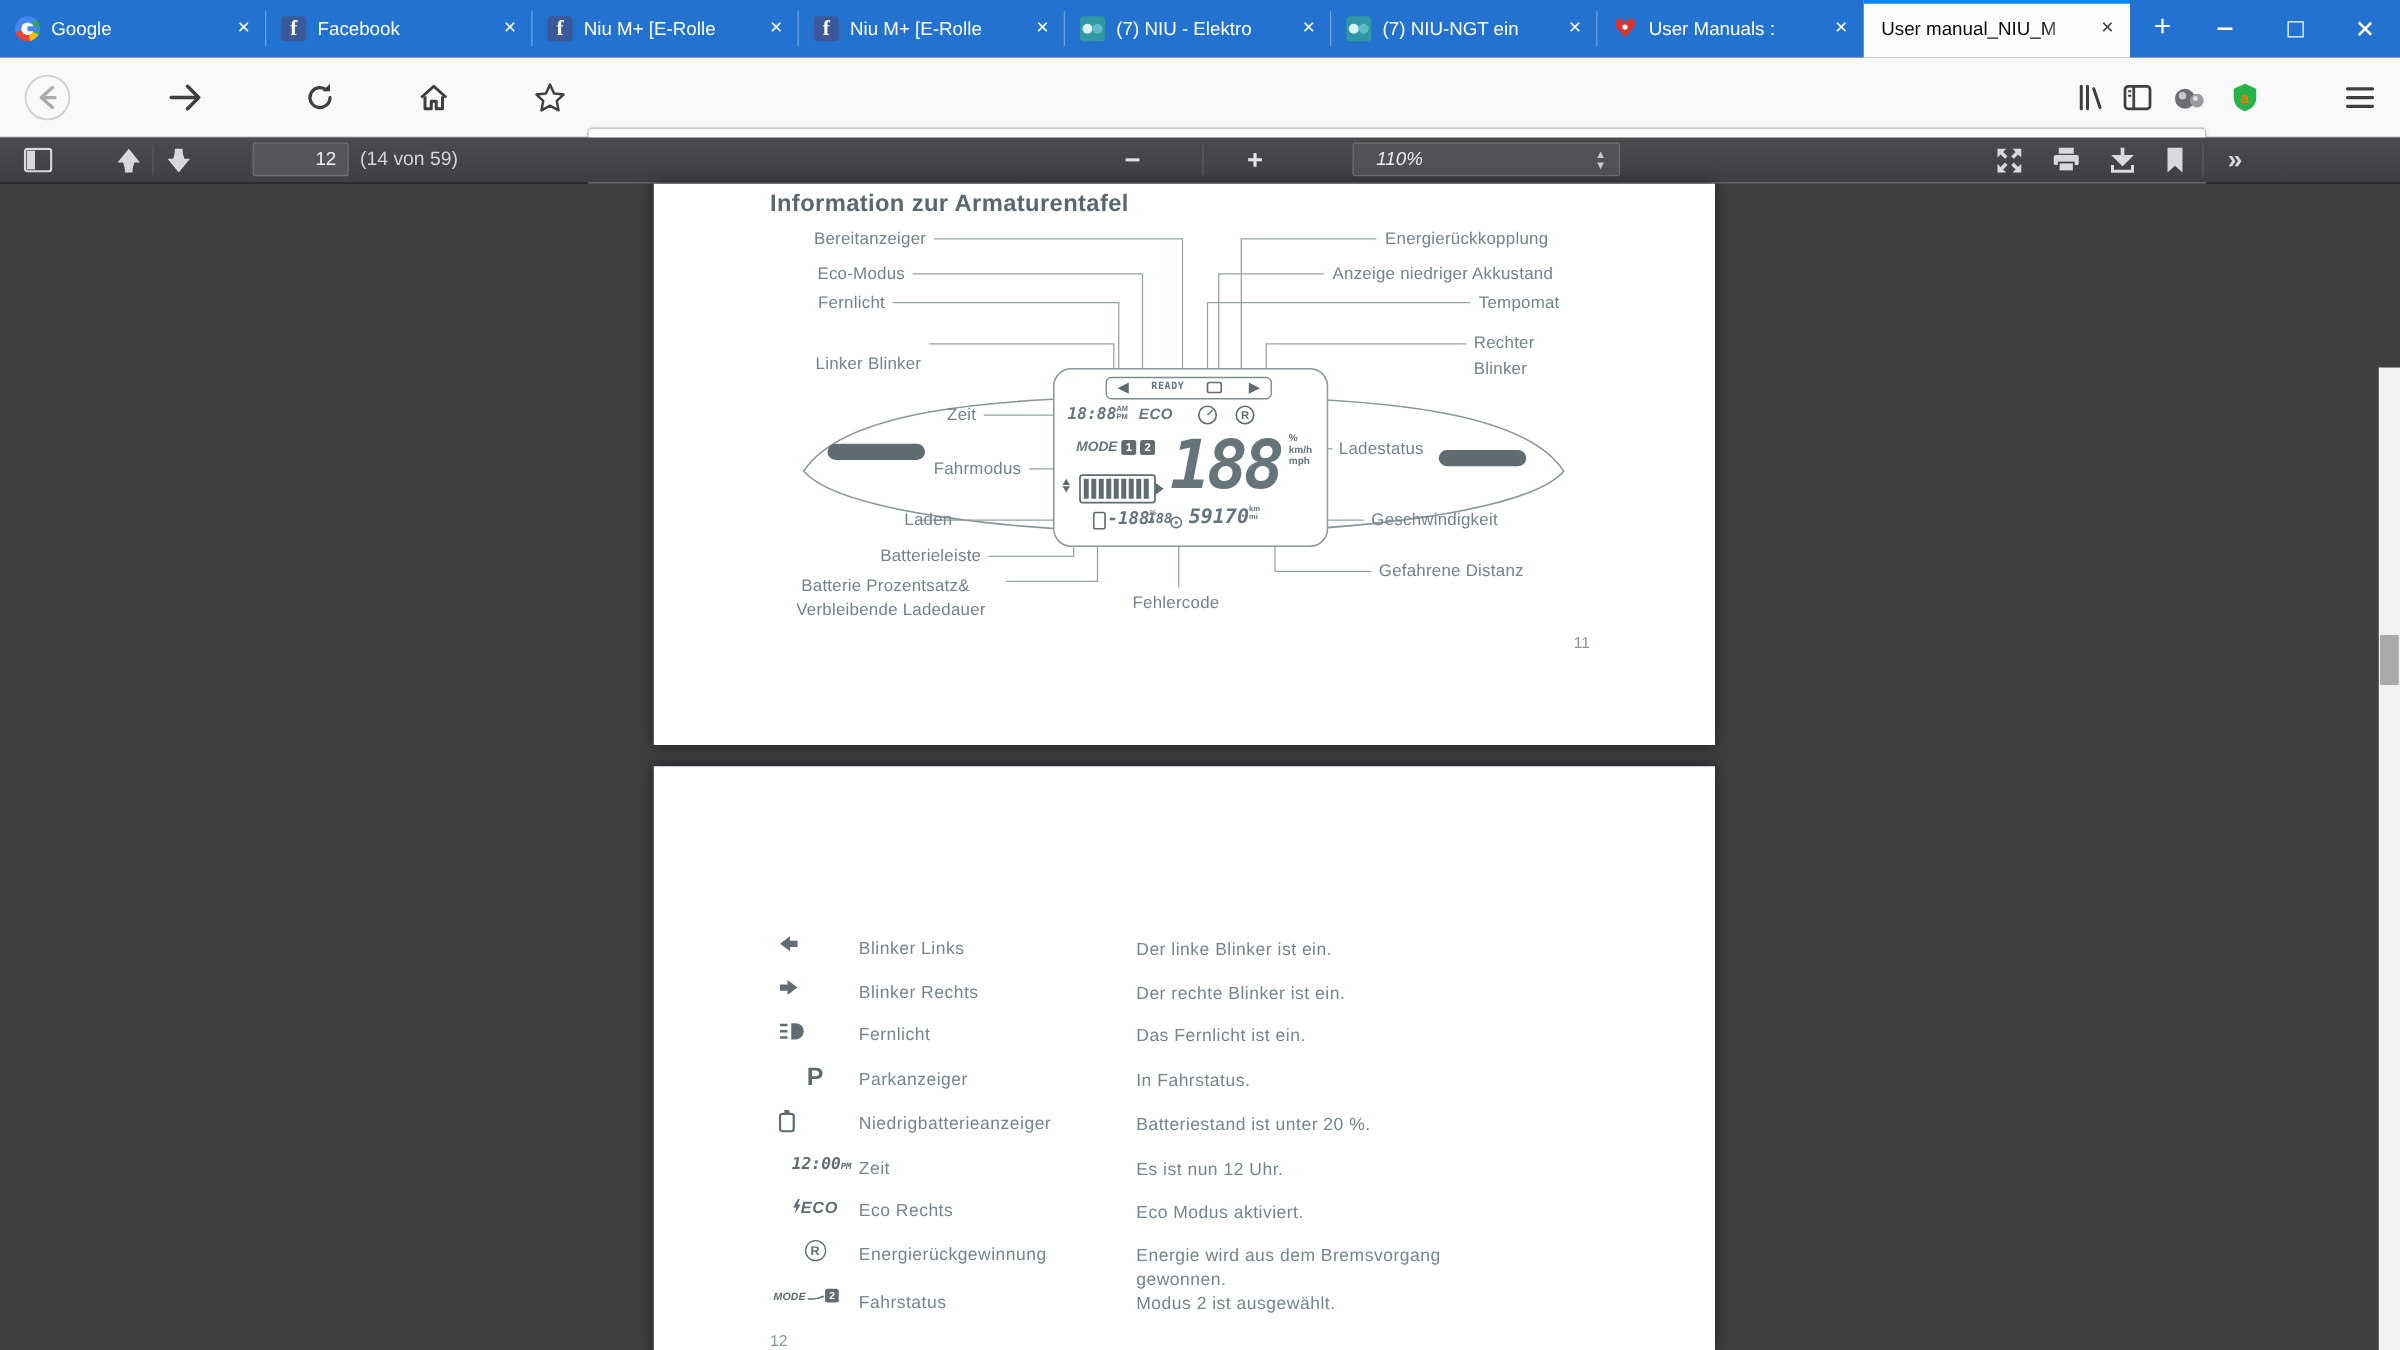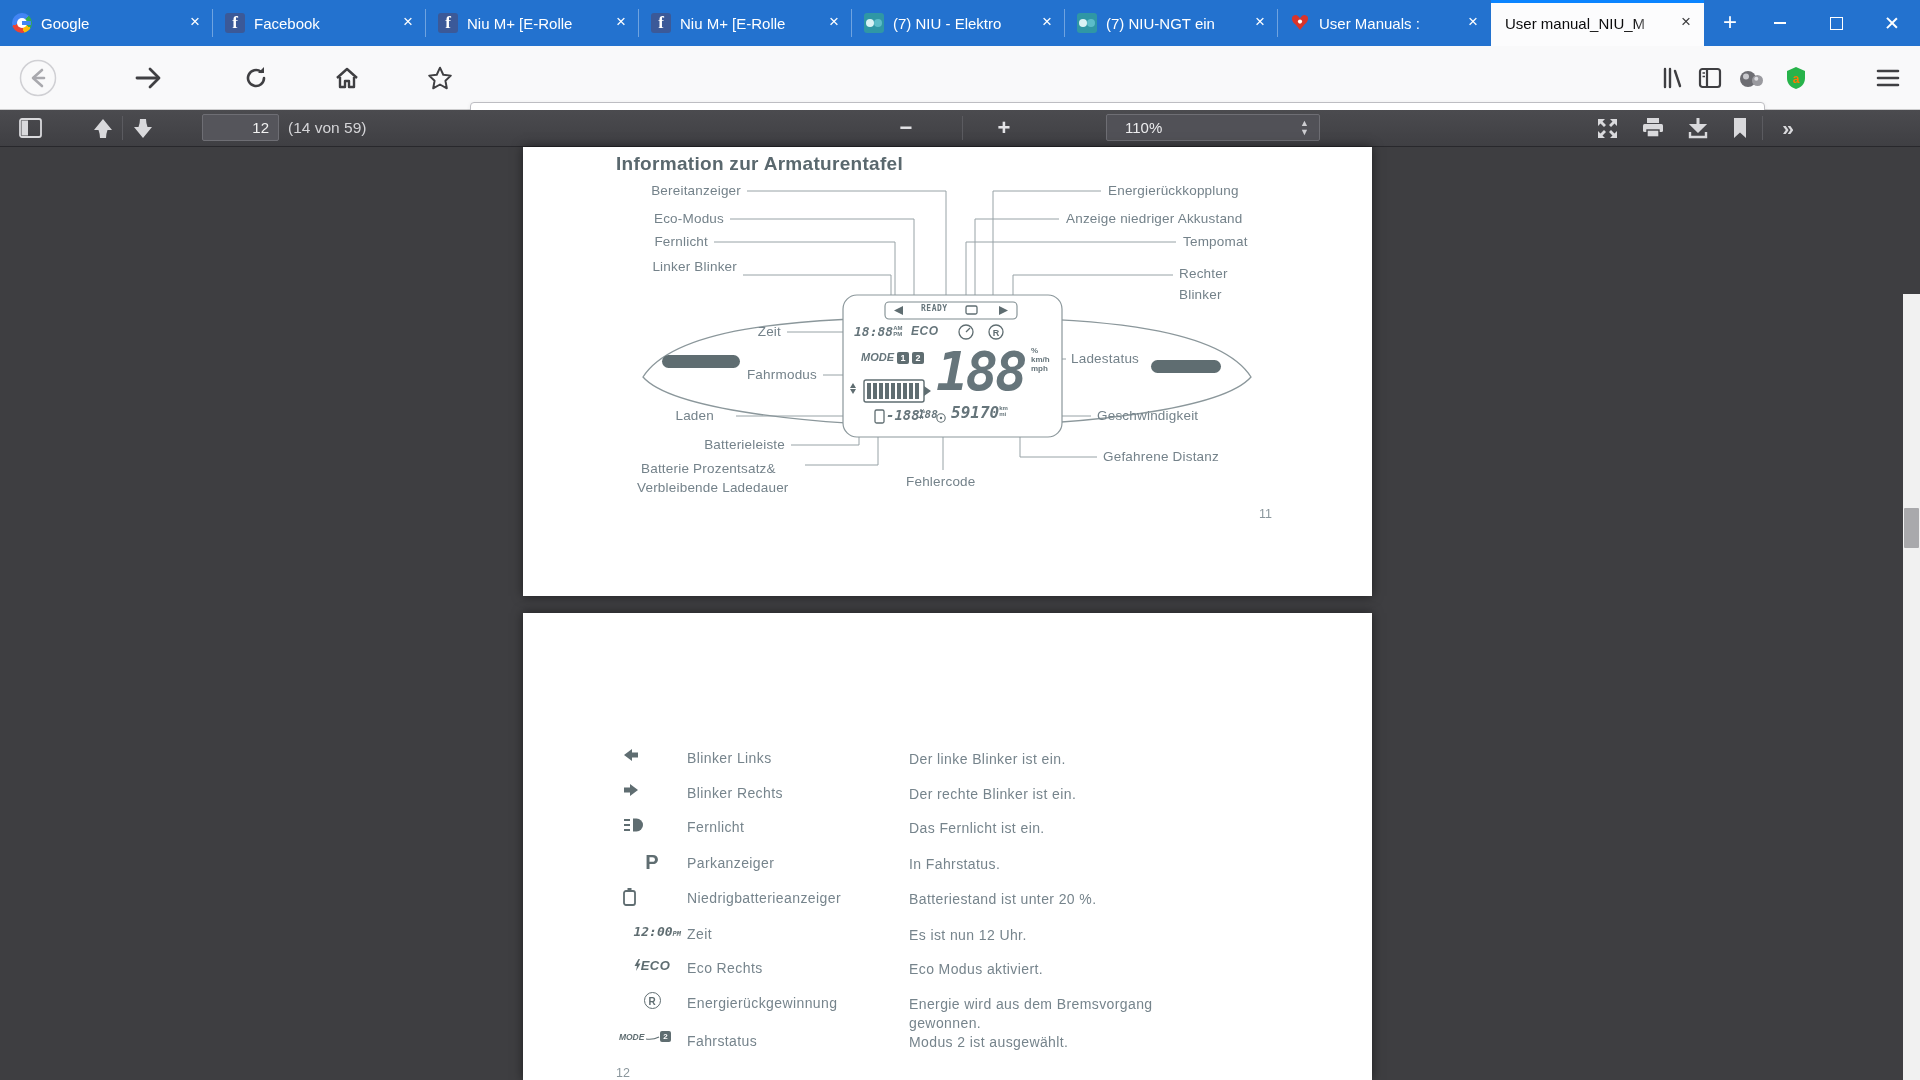--- a/index.html
+++ b/index.html
@@ -48,23 +48,23 @@
 
   
   .pdfbar{position:absolute;left:0;top:110px;width:1920px;height:37px;
     background:linear-gradient(#4b4b4f,#3f3f43);border-bottom:1px solid #28282c;box-sizing:border-box;}
   .pdficon{position:absolute;top:0;height:36px;display:flex;align-items:center;justify-content:center;}
   .pdf-divider{position:absolute;top:6px;width:1px;height:24px;background:#5b5b60;}
   .pageinput{position:absolute;left:202px;top:4px;width:77px;height:27px;background:#55555b;
     border:1px solid #6e6e74;border-radius:2px;color:#f2f2f2;font-size:15px;text-align:right;
     padding:0 9px;box-sizing:border-box;font-family:"Liberation Sans",sans-serif;}
   .pagecount{position:absolute;left:288px;top:0;height:36px;line-height:36px;color:#d4d4d7;font-size:15.5px;}
-  .zoomselect{position:absolute;left:1106px;top:4px;width:214px;height:27px;background:#515157;
+  .zoomselect{position:absolute;left:1082px;top:4px;width:214px;height:27px;background:#515157;
     border:1px solid #6e6e74;border-radius:2px;color:#ececee;font-size:15px;line-height:25px;
-    padding-left:18px;box-sizing:border-box;}
+    padding-left:18px;box-sizing:border-box;font-style:italic;}
   .spinner{position:absolute;right:10px;top:4px;font-size:9px;color:#cdcdd1;line-height:9px;text-align:center;}
   .zbtn{color:#e3e3e6;font-size:22px;font-weight:bold;}
 
   
   .viewer{position:absolute;left:0;top:147px;width:1920px;height:933px;background:#3e3e41;}
   .page{position:absolute;left:523px;width:849px;background:#fff;box-shadow:0 0 10px rgba(0,0,0,.5);}
   .page1{top:0;height:449px;}
   .page2{top:466px;height:467px;}
   .doc-label{position:absolute;font-size:13.5px;color:#74828a;letter-spacing:.2px;white-space:nowrap;}
   .doc-title{position:absolute;left:93px;top:6px;font-size:19px;font-weight:bold;color:#5a686e;letter-spacing:.3px;}
@@ -387,24 +387,24 @@
       <div style="position:absolute;left:508px;top:199px;font-size:8px;font-weight:bold;color:#66757b;line-height:9px">
         <span>%</span><br><span>km/h</span><br><span>mph</span>
       </div>
       <div class="seg" style="left:363px;top:261px;font-size:14px"><span>-188</span><span class="tinystack"><span>%</span><br><span>h</span></span></div>
       <div class="seg" style="left:395px;top:262px;font-size:11px">188</div>
       <div class="seg" style="left:428px;top:258px;font-size:16px"><span>59170</span><span class="tinystack"><span>km</span><br><span>mi</span></span></div>
 
       <div class="doc-label" style="right:631px;top:36px">Bereitanzeiger</div>
       <div class="doc-label" style="right:648px;top:64px">Eco-Modus</div>
       <div class="doc-label" style="right:664px;top:87px">Fernlicht</div>
-      <div class="doc-label" style="right:635px;top:112px">Linker Blinker</div>
+      <div class="doc-label" style="right:635px;top:136px">Linker Blinker</div>
       <div class="doc-label" style="right:591px;top:177px">Zeit</div>
       <div class="doc-label" style="right:555px;top:220px">Fahrmodus</div>
-      <div class="doc-label" style="right:658px;top:261px">Laden</div>
+      <div class="doc-label" style="right:610px;top:261px">Laden</div>
       <div class="doc-label" style="right:587px;top:290px">Batterieleiste</div>
       <div class="doc-label" style="left:118px;top:314px">Batterie Prozentsatz&amp;</div>
       <div class="doc-label" style="left:114px;top:333px">Verbleibende Ladedauer</div>
       <div class="doc-label" style="left:383px;top:327px">Fehlercode</div>
 
       <div class="doc-label" style="left:585px;top:36px">Energierückkopplung</div>
       <div class="doc-label" style="left:543px;top:64px">Anzeige niedriger Akkustand</div>
       <div class="doc-label" style="left:660px;top:87px">Tempomat</div>
       <div class="doc-label" style="left:656px;top:119px">Rechter</div>
       <div class="doc-label" style="left:656px;top:140px">Blinker</div>

